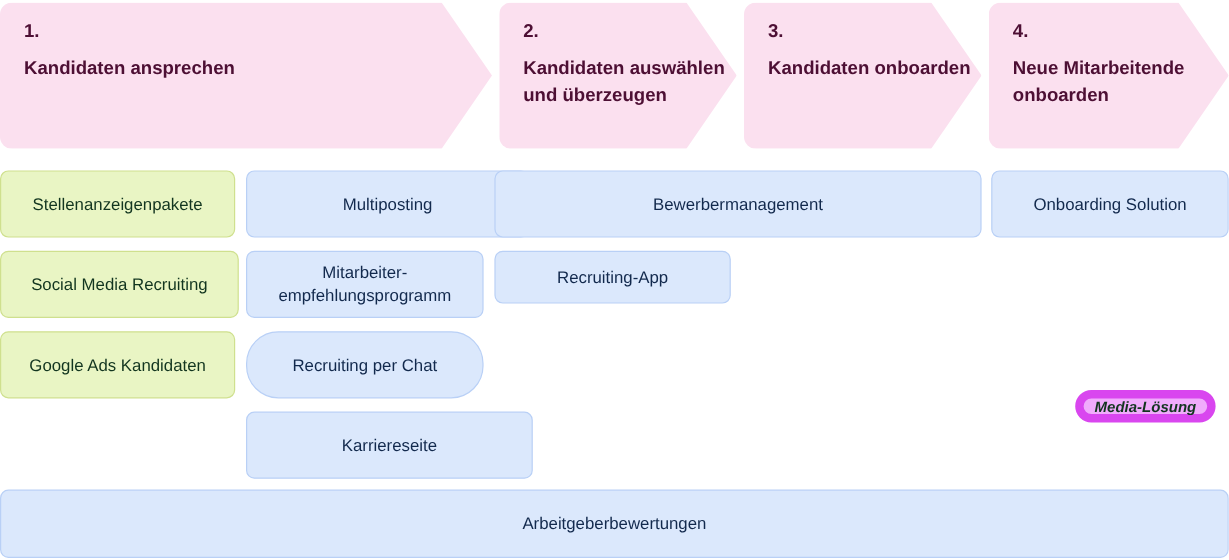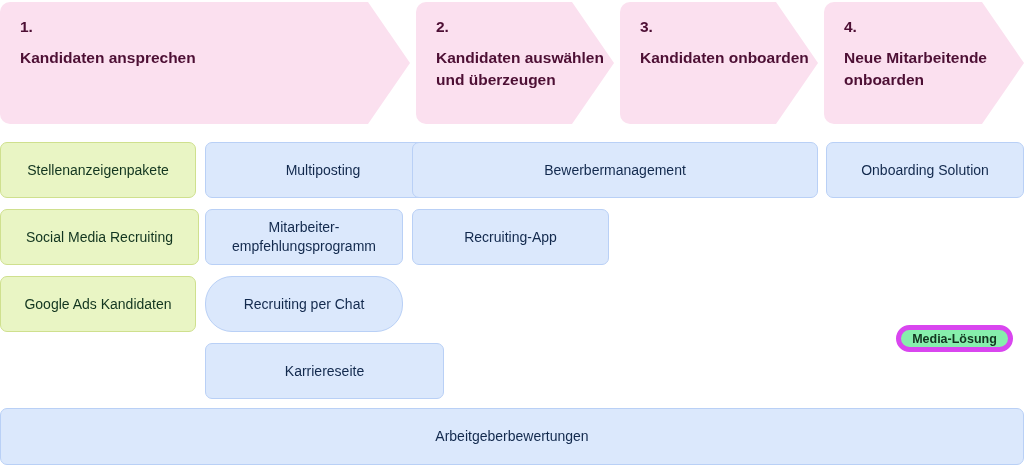--- a/index.html
+++ b/index.html
@@ -83,23 +83,24 @@
     box-sizing: border-box;
     border-radius: 40px;
     display: flex;
     align-items: center;
     justify-content: center;
     font-size: 12.5px;
     font-weight: 700;
     height: 27px;
   }
   .pill.media {
-    background: #86efac;
-    border: 5px solid #d946ef;
+    background: #f0abfc;
+    border: 7px solid #d946ef;
     color: #12351f;
+    font-style: italic;
   }
   .pill.software {
     background: #dbe8fc;
     border: 1px solid #b9d0f6;
     color: #12294d;
   }
 </style>
 </head>
 <body>
 
@@ -142,21 +143,21 @@
   </div>
 
   <div class="box media" style="left:0px; top:209px; width:199px; height:56px;">
     <span>Social Media Recruiting</span>
   </div>
 
   <div class="box software" style="left:205px; top:209px; width:198px; height:56px;">
     <span>Mitarbeiter-empfehlungsprogramm</span>
   </div>
 
-  <div class="box software" style="left:412px; top:209px; width:197px; height:56px;">
+  <div class="box software" style="left:412px; top:209px; width:197px; height:44px;">
     <span>Recruiting-App</span>
   </div>
 
   <div class="box media" style="left:0px; top:276px; width:196px; height:56px;">
     <span>Google Ads Kandidaten</span>
   </div>
 
   <div class="box software" style="left:205px; top:276px; width:198px; height:56px;border-radius:27px;">
     <span>Recruiting per Chat</span>
   </div>

